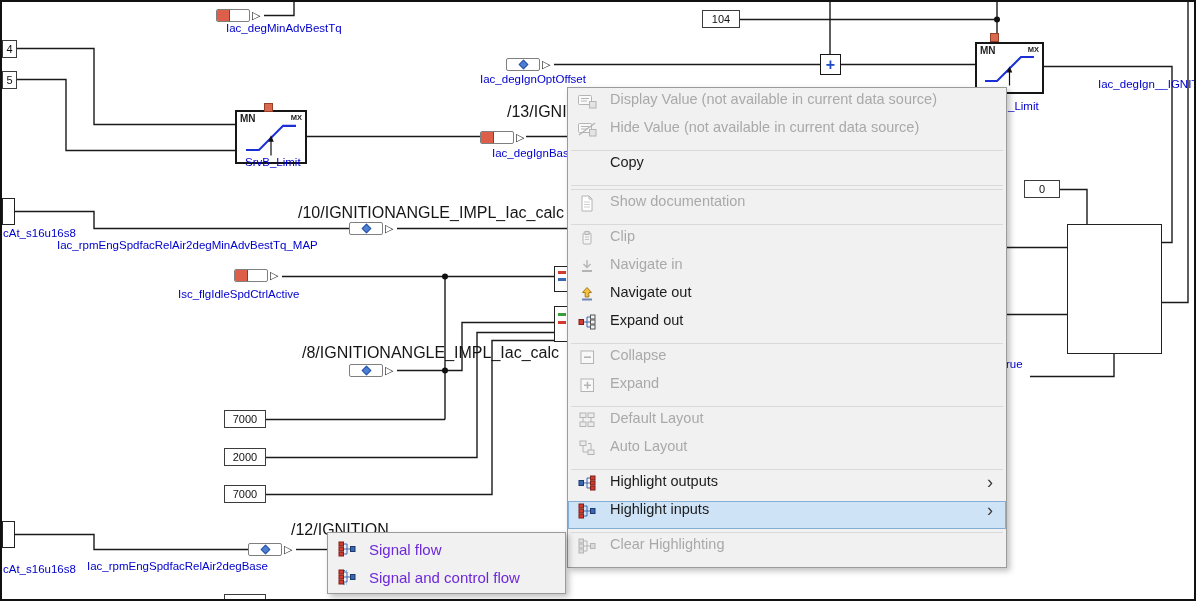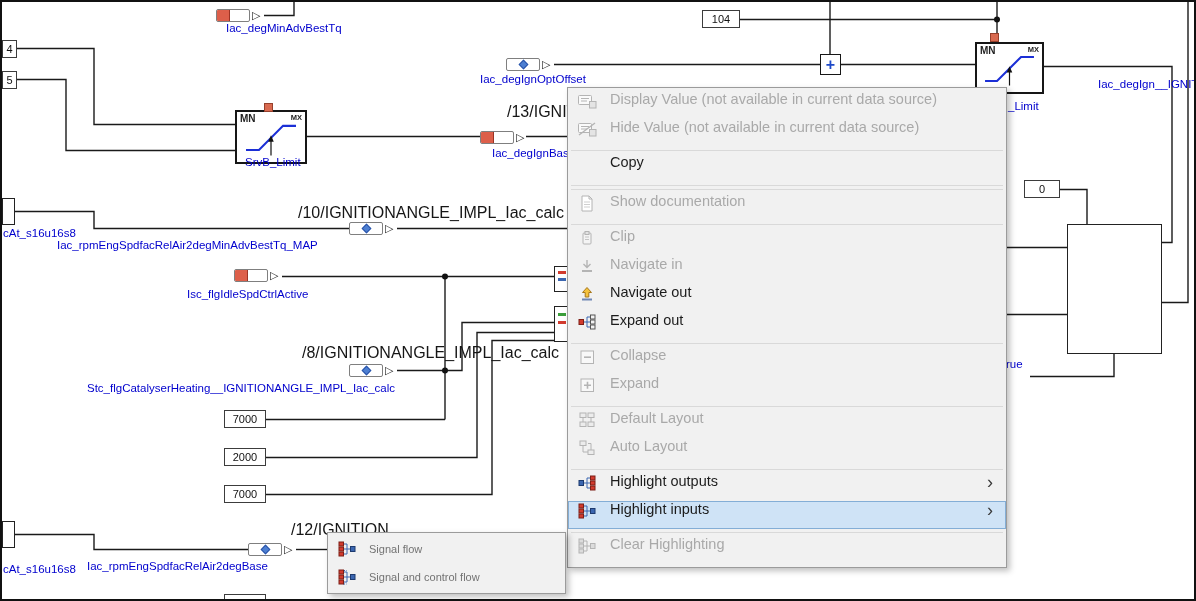--- a/index.html
+++ b/index.html
@@ -32,21 +32,21 @@
         box-shadow:3px 3px 6px rgba(0,0,0,.25);padding:3px 0;z-index:10}
   .mi{height:28px;display:flex;align-items:flex-start;padding:0 10px 0 7px;font-size:14.5px;color:#1c1c1c;white-space:nowrap}
   .mi .ic{width:24px;min-width:24px;height:20px;margin-right:11px;display:flex;align-items:center;justify-content:center}
   .mi.disabled{color:#a9a9a9}
   .mi.selected{background:#cfe3f6;outline:1px solid #84aed6;outline-offset:-1px}
   .chev{margin-left:auto;font-size:18px;line-height:1;color:#3a3a3a;padding-right:3px}
   .sep{height:1px;background:#d9d9d9;margin:3px 3px}
   
   .submenu{position:absolute;left:325px;top:530px;width:239px;background:#f1f1f1;border:1px solid #9b9b9b;
            box-shadow:3px 3px 6px rgba(0,0,0,.25);padding:2px 0;z-index:11}
-  .smi{height:28px;display:flex;align-items:center;padding:0 10px 0 7px;font-size:11px;color:#737373;white-space:nowrap}
+  .smi{height:28px;display:flex;align-items:center;padding:0 10px 0 7px;font-size:15px;color:#6d28d9;white-space:nowrap}
   .smi .ic{width:24px;min-width:24px;height:20px;margin-right:10px;display:flex;align-items:center;justify-content:center}
 </style>
 </head>
 <body>
 
 <div style="position:absolute;inset:0">
 
   <svg class="wires" width="1196" height="601">
     <g stroke="#1a1a1a" stroke-width="1.4" fill="none">
       <path d="M13 46.5 H92 V122.5 H233"></path>
@@ -165,22 +165,21 @@
   <div class="vbox" style="left:222px;top:483px;width:42px">7000</div>
   <div class="vbox" style="left:0;top:38px;width:15px">4</div>
   <div class="vbox" style="left:0;top:69px;width:15px">5</div>
   <div class="vbox" style="left:222px;top:592px;width:42px;height:9px;overflow:hidden"></div>
 
   <span class="slab" style="left:224px;top:20px">Iac_degMinAdvBestTq</span>
   <span class="slab" style="left:478px;top:71px">Iac_degIgnOptOffset</span>
   <span class="slab" style="left:490px;top:145px">Iac_degIgnBase</span>
   <span class="slab" style="left:243px;top:154px">SrvB_Limit</span>
   <span class="slab" style="left:55px;top:237px">Iac_rpmEngSpdfacRelAir2degMinAdvBestTq_MAP</span>
-  <span class="slab" style="left:185px;top:286px">Isc_flgIdleSpdCtrlActive</span>
-  <span class="slab" style="left:85px;top:380px">Stc_flgCatalyserHeating__IGNITIONANGLE_IMPL_Iac_calc</span>
+  <span class="slab" style="left:176px;top:286px">Isc_flgIdleSpdCtrlActive</span>
   <span class="slab" style="left:85px;top:558px">Iac_rpmEngSpdfacRelAir2degBase</span>
   <span class="slab" style="left:1px;top:225px">cAt_s16u16s8</span>
   <span class="slab" style="left:1px;top:561px">cAt_s16u16s8</span>
   <span class="slab" style="left:1096px;top:76px">Iac_degIgn__IGNIT</span>
   <span class="slab" style="left:1006px;top:98px">_Limit</span>
   <span class="slab" style="left:1004px;top:356px">rue</span>
 
   <span class="plab" style="left:505px;top:101px">/13/IGNIT</span>
   <span class="plab" style="left:296px;top:202px">/10/IGNITIONANGLE_IMPL_Iac_calc</span>
   <span class="plab" style="left:300px;top:342px">/8/IGNITIONANGLE_IMPL_Iac_calc</span>

